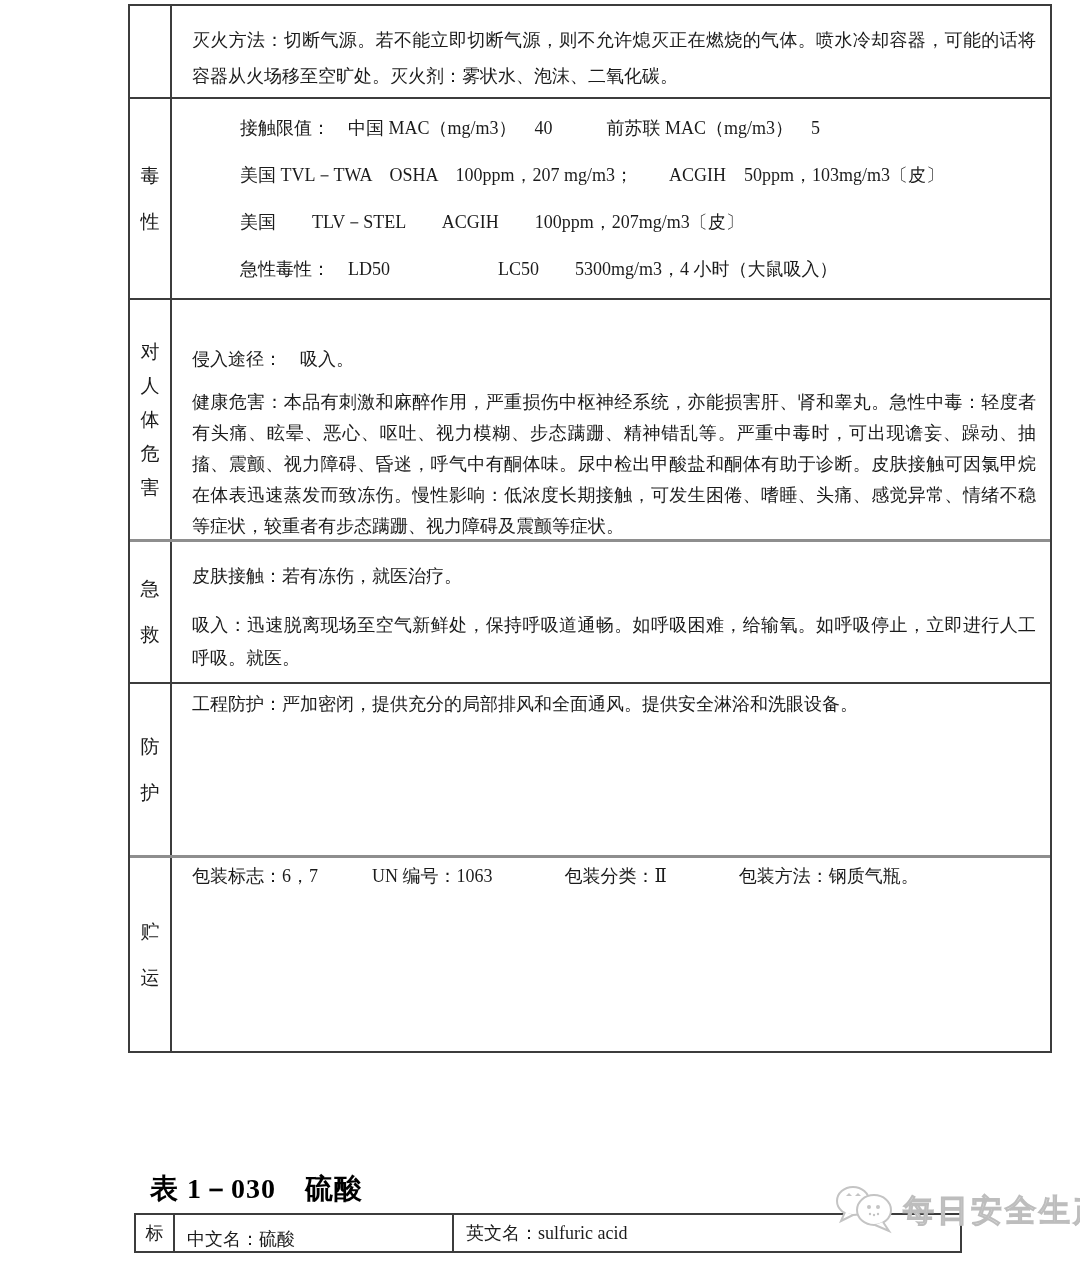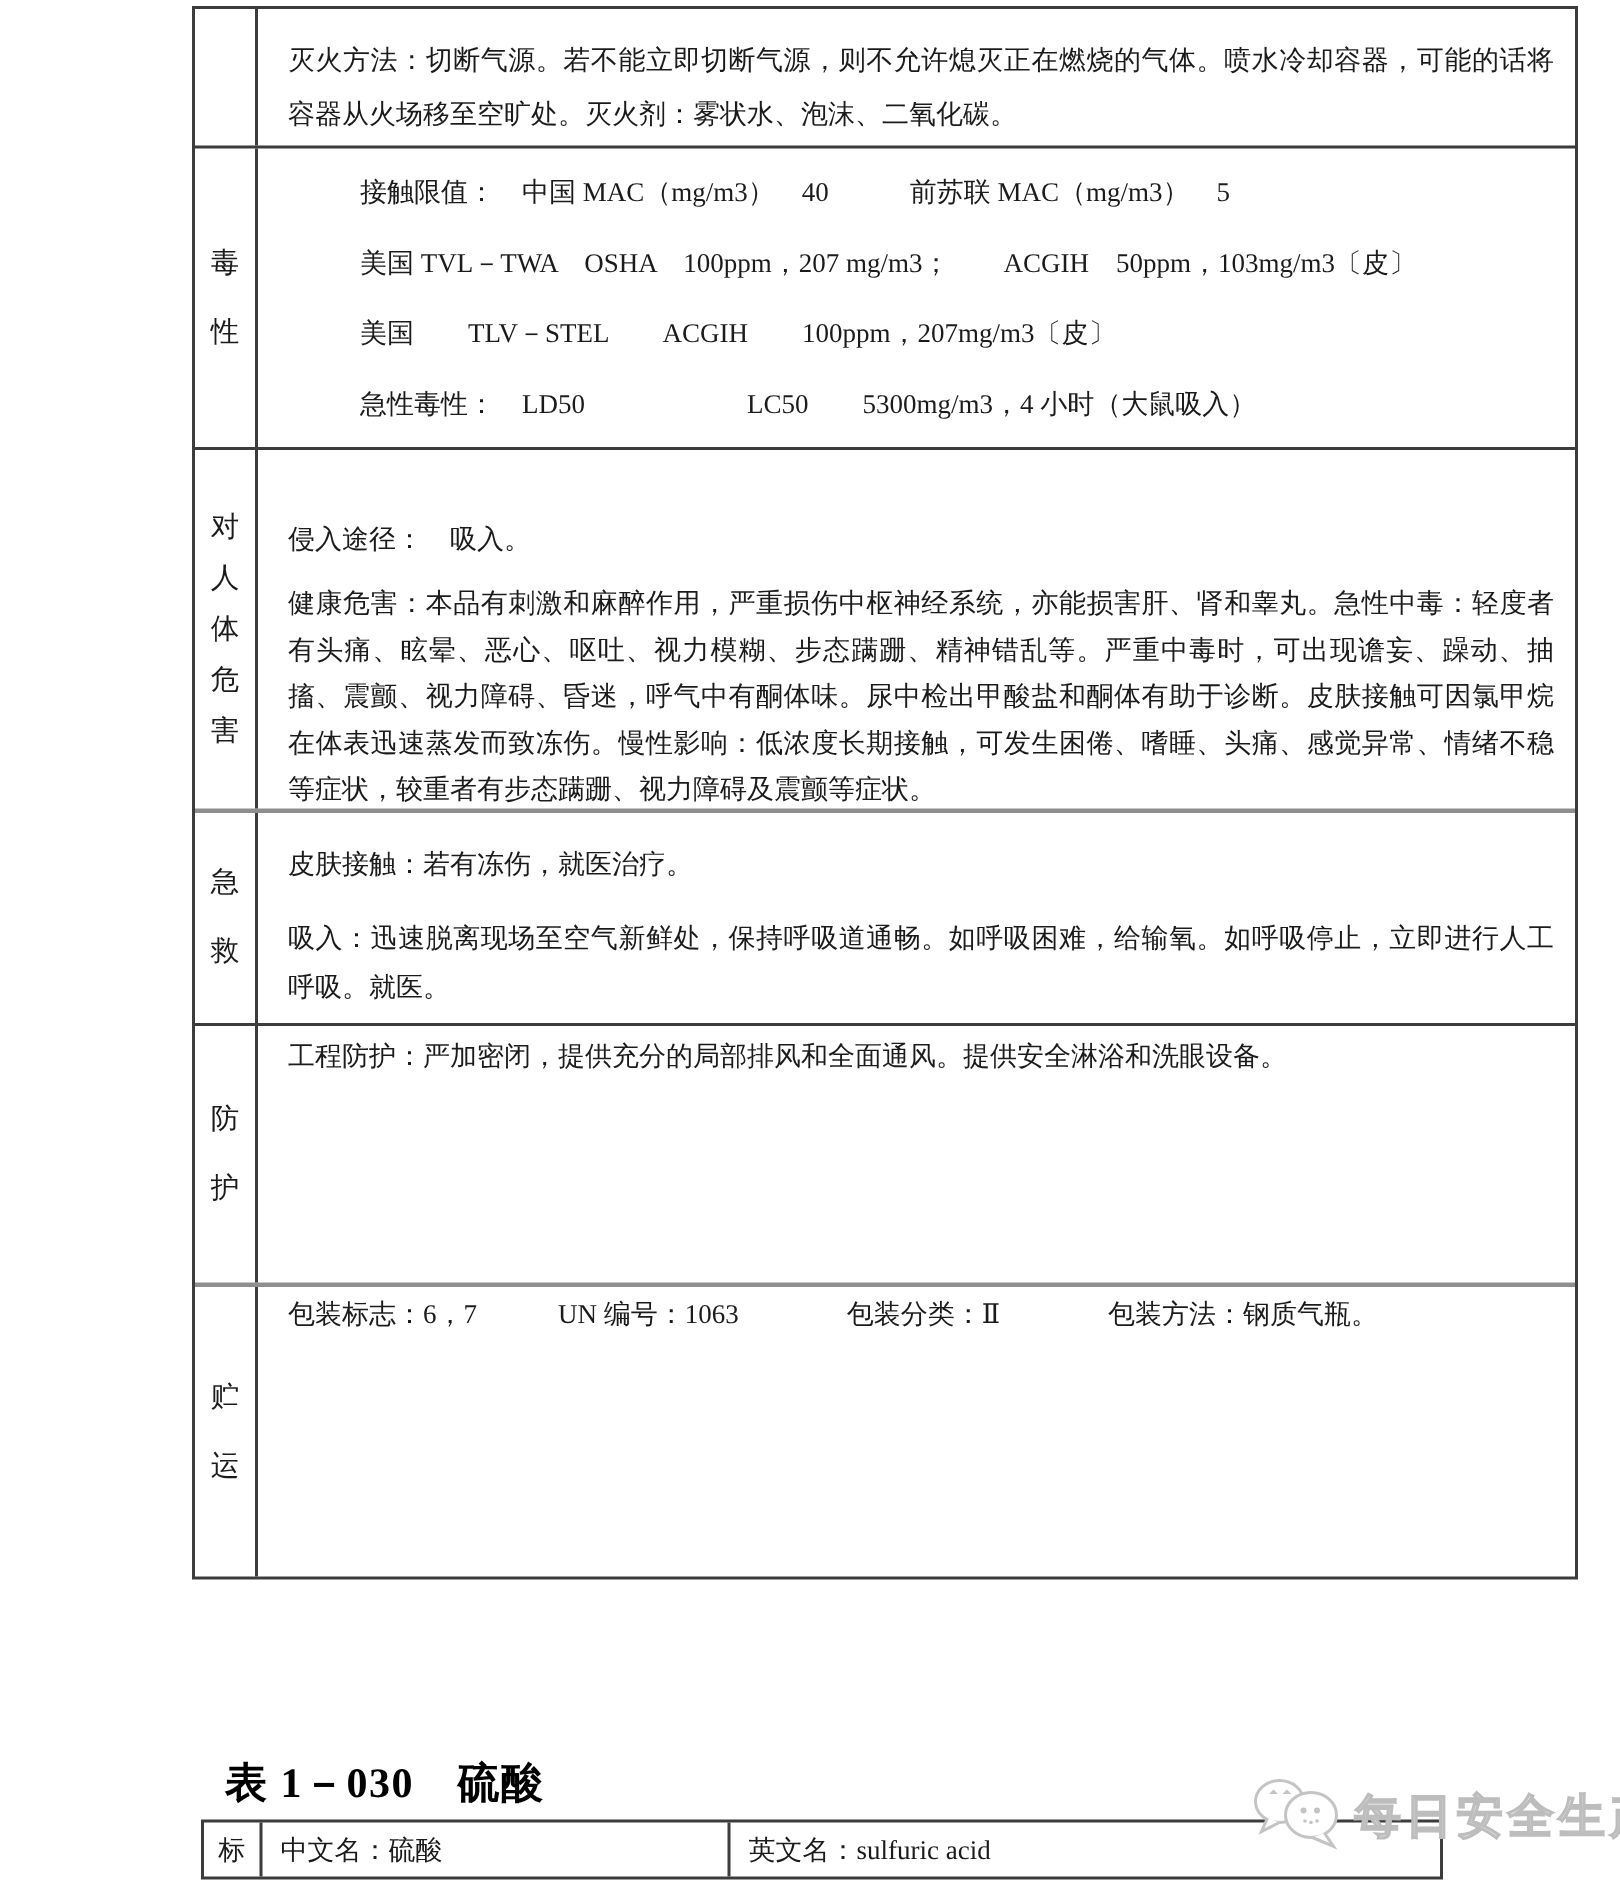--- a/index.html
+++ b/index.html
@@ -39,21 +39,21 @@
     position:absolute;left:150px;top:1170px;
     font-size:28px;font-weight:bold;letter-spacing:1px;color:#000;
   }
   
   .next-table{
     position:absolute;left:134px;top:1213px;width:828px;height:40px;
     border:2px solid #3c3c3c;box-sizing:border-box;display:flex;background:#fff;
   }
   .nt-cell{box-sizing:border-box;display:flex;align-items:center;font-size:18px;}
   .nt-label{width:39px;border-right:2px solid #3c3c3c;justify-content:center;flex:none;}
-  .nt-cn{width:312px;border-right:2px solid #3c3c3c;padding-left:12px;flex:none;}
+  .nt-cn{width:279px;border-right:2px solid #3c3c3c;padding-left:12px;flex:none;align-items:flex-end;}
   .nt-en{flex:1;padding-left:12px;}
   
   .watermark{
     position:absolute;left:833px;top:1180px;height:62px;
     display:flex;align-items:center;z-index:5;
   }
   .wm-text{
     font-family:"Liberation Sans","DejaVu Sans",sans-serif;
     font-size:31px;font-weight:bold;letter-spacing:3px;
     color:#e6e6e6;-webkit-text-stroke:1px #bdbdbd;white-space:nowrap;

